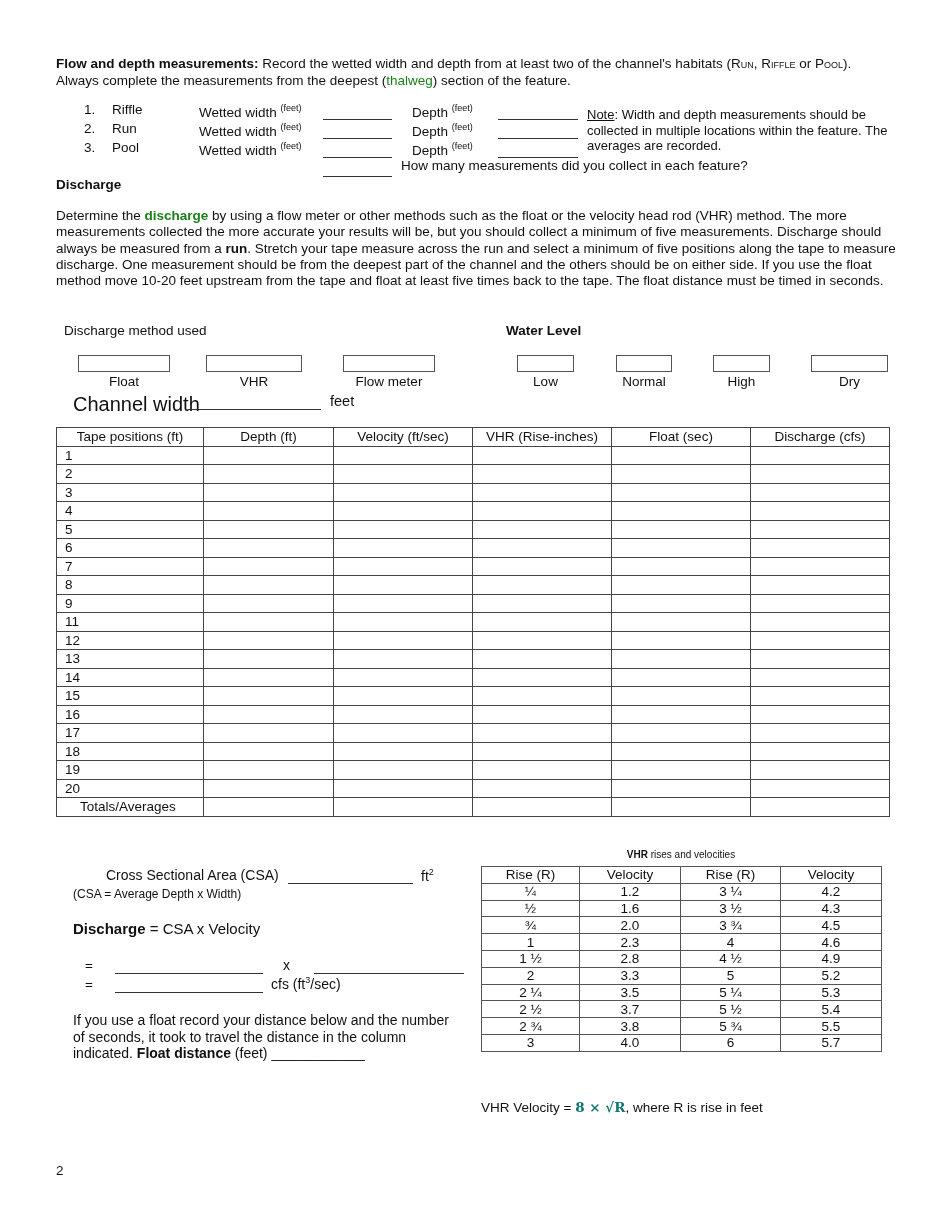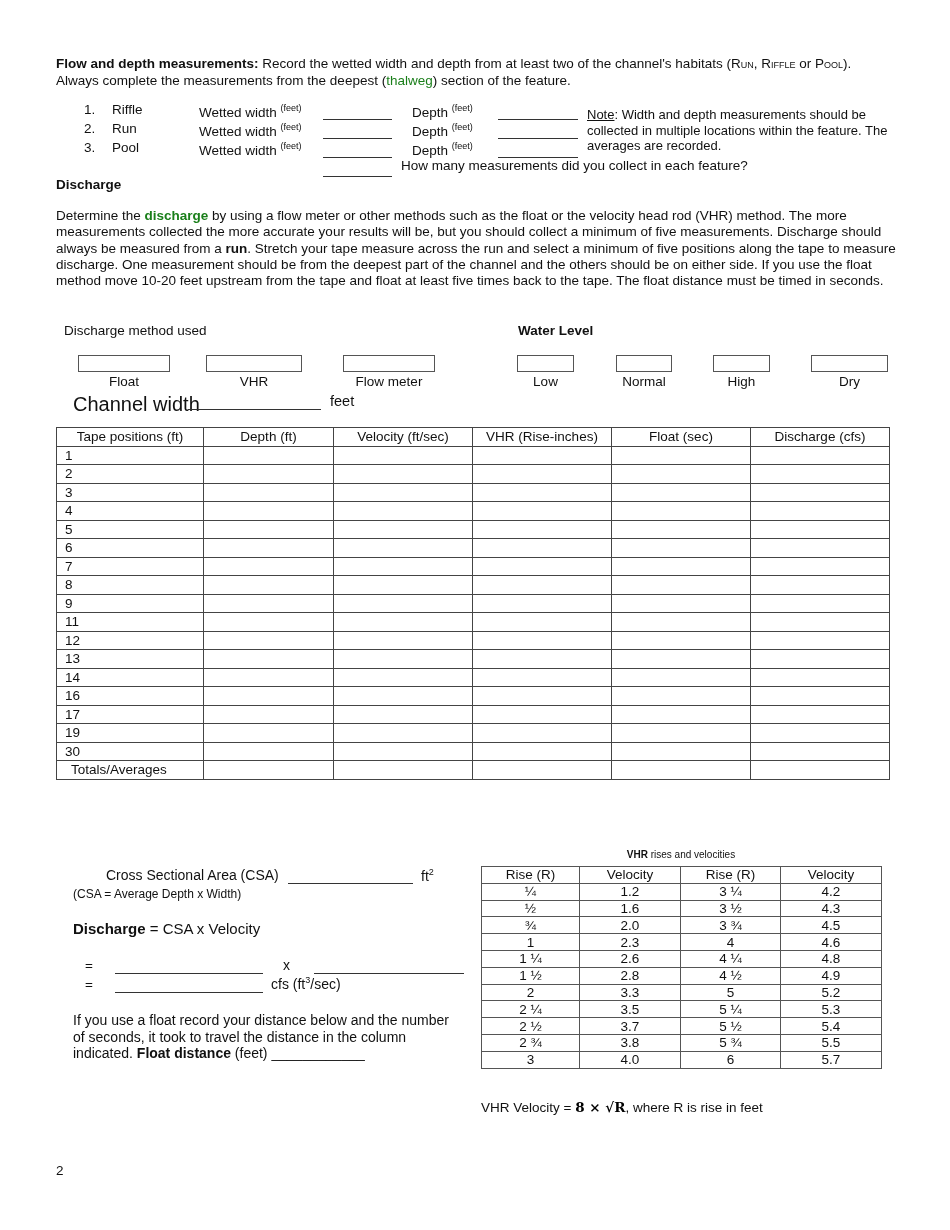--- a/index.html
+++ b/index.html
@@ -12,21 +12,21 @@
   .line { position:absolute; border-bottom:1px solid #333; height:0; }
   .sup { font-size:9px; vertical-align:super; }
   .cb { position:absolute; border:1px solid #555; height:17px; background:#fff; box-sizing:border-box; }
   .cb-label { position:absolute; text-align:center; font-size:13.5px; }
   table { border-collapse:collapse;border-radius:13px; }
   #main-table { position:absolute; left:56px; top:427px; width:833px; table-layout:fixed; }
   #main-table td, #main-table th { border:1px solid #444; height:17.5px; padding:0 0 0 8px;
          font-weight:normal; font-size:13.5px; line-height:17px; }
   #main-table th { text-align:center; padding:0; }
   #main-table td.num { text-align:left; }
-  #main-table td.tot { text-align:left; padding-left:14px; }
+  #main-table td.tot { text-align:left; padding-left:23px; }
   #vhr-table { position:absolute; left:481px; top:866px; width:400px; table-layout:fixed; }
   #vhr-table td, #vhr-table th { border:1px solid #555; text-align:center; font-weight:normal;
          font-size:13.5px; height:15.8px; line-height:15px; padding:0; }
 </style>
 </head>
 <body>
 
 <div class="abs" style="left:56px; top:55px; width:840px; line-height:17px; font-size:13.5px;">
   <b>Flow and depth measurements:</b><span> Record the wetted width and depth from at least two of the channel's habitats (</span><span class="sc">Run</span><span>, </span><span class="sc">Riffle</span><span> or </span><span class="sc">Pool</span><span>).</span><br>
   <span>Always complete the measurements from the deepest (</span><span class="green">thalweg</span><span>) section of the feature.</span>
@@ -63,21 +63,21 @@
     <u>Note</u><span>: Width and depth measurements should be collected in multiple locations within the feature. The averages are recorded.</span>
   </div>
 </div>
 
 <div class="abs" style="left:56px; top:177px; font-weight:bold;">Discharge</div>
 <div class="abs" style="left:56px; top:208px; width:842px; line-height:16.3px; font-size:13.5px;">
   <span>Determine the </span><span class="green-b">discharge</span><span> by using a flow meter or other methods such as the float or the velocity head rod (VHR) method. The more measurements collected the more accurate your results will be, but you should collect a minimum of five measurements.  Discharge should always be measured from a </span><b>run</b><span>. Stretch your tape measure across the run and select a minimum of five positions along the tape to measure discharge. One measurement should be from the deepest part of the channel and the others should be on either side. If you use the float method move 10-20 feet upstream from the tape and float at least five times back to the tape. The float distance must be timed in seconds.</span>
 </div>
 
 <span class="abs" style="left:64px; top:323px;">Discharge method used</span>
-<span class="abs" style="left:506px; top:323px; font-weight:bold;margin-left:12px;">Water Level</span>
+<span class="abs" style="left:506px; top:323px; font-weight:bold;">Water Level</span>
 
 <div>
   <div class="cb" style="left:78px; top:355px; width:92px;"></div>
   <div class="cb-label" style="left:78px; top:374px; width:92px;">Float</div>
 </div>
 <div>
   <div class="cb" style="left:206px; top:355px; width:96px;"></div>
   <div class="cb-label" style="left:206px; top:374px; width:96px;">VHR</div>
 </div>
 <div>
@@ -223,45 +223,61 @@
       </tr>
       <tr>
         <td class="num">14</td>
         <td></td>
         <td></td>
         <td></td>
         <td></td>
         <td></td>
       </tr>
       <tr>
+        <td class="num">15</td>
+        <td></td>
+        <td></td>
+        <td></td>
+        <td></td>
+        <td></td>
+      </tr>
+      <tr>
         <td class="num">16</td>
         <td></td>
         <td></td>
         <td></td>
         <td></td>
         <td></td>
       </tr>
       <tr>
         <td class="num">17</td>
         <td></td>
         <td></td>
         <td></td>
         <td></td>
         <td></td>
       </tr>
       <tr>
+        <td class="num">18</td>
+        <td></td>
+        <td></td>
+        <td></td>
+        <td></td>
+        <td></td>
+      </tr>
+      <tr>
         <td class="num">19</td>
         <td></td>
         <td></td>
         <td></td>
         <td></td>
         <td></td>
       </tr>
       <tr>
-        <td class="num">30</td>
+        <td class="num">20</td>
         <td></td>
         <td></td>
         <td></td>
         <td></td>
         <td></td>
       </tr>
       <tr>
         <td class="tot">Totals/Averages</td>
         <td></td>
         <td></td>
@@ -331,26 +347,20 @@
         <td>3 ¾</td>
         <td>4.5</td>
       </tr>
       <tr>
         <td>1</td>
         <td>2.3</td>
         <td>4</td>
         <td>4.6</td>
       </tr>
       <tr>
-        <td>1 ¼</td>
-        <td>2.6</td>
-        <td>4 ¼</td>
-        <td>4.8</td>
-      </tr>
-      <tr>
         <td>1 ½</td>
         <td>2.8</td>
         <td>4 ½</td>
         <td>4.9</td>
       </tr>
       <tr>
         <td>2</td>
         <td>3.3</td>
         <td>5</td>
         <td>5.2</td>
@@ -376,16 +386,16 @@
       <tr>
         <td>3</td>
         <td>4.0</td>
         <td>6</td>
         <td>5.7</td>
       </tr>
     </tbody>
 </table>
 
 <div class="abs" style="left:481px; top:1099px; font-size:13.5px;">
-  <span>VHR Velocity = </span><span style="color:#000000; font-family:'DejaVu Serif', serif; font-weight:bold;">8 × √R</span><span>, where R is rise in feet</span>
+  <span>VHR Velocity = </span><span style="color:#0f766e; font-family:'DejaVu Serif', serif; font-weight:bold;">8 × √R</span><span>, where R is rise in feet</span>
 </div>
 
 <div class="abs" style="left:56px; top:1163px;">2</div>
 
 </body></html>

